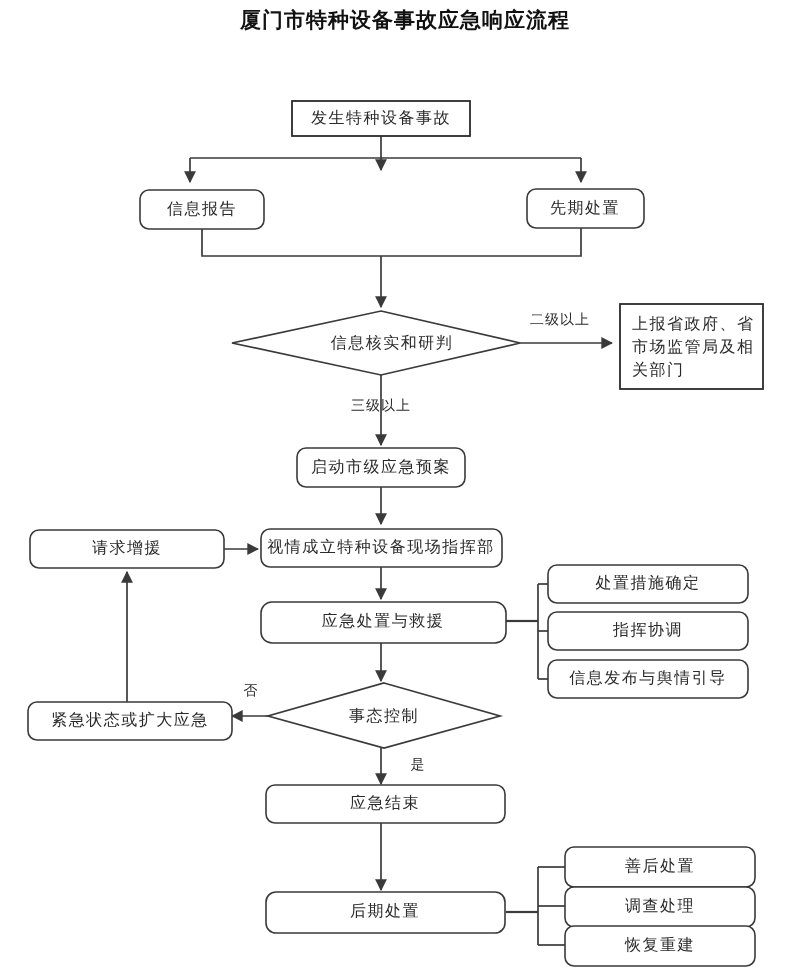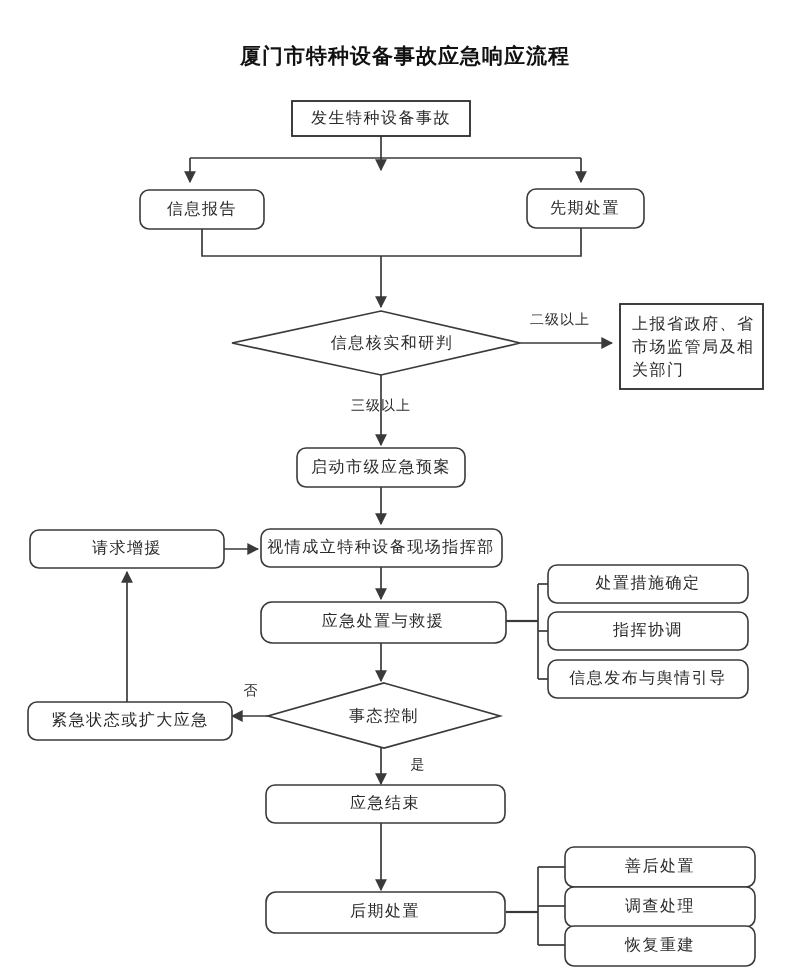--- a/index.html
+++ b/index.html
@@ -23,21 +23,20 @@
     position: absolute;
     top: 6px;
     left: 0;
     width: 810px;
     text-align: center;
     font-family: "Liberation Sans", "DejaVu Sans", sans-serif;
     font-size: 21px;
     font-weight: bold;
     letter-spacing: 1px;
     color: #111;
-    margin-top: 36px;
   }
   svg.flow {
     position: absolute;
     top: 0;
     left: 0;
     width: 810px;
     height: 973px;
   }
   .node-rect {
     fill: #ffffff;

